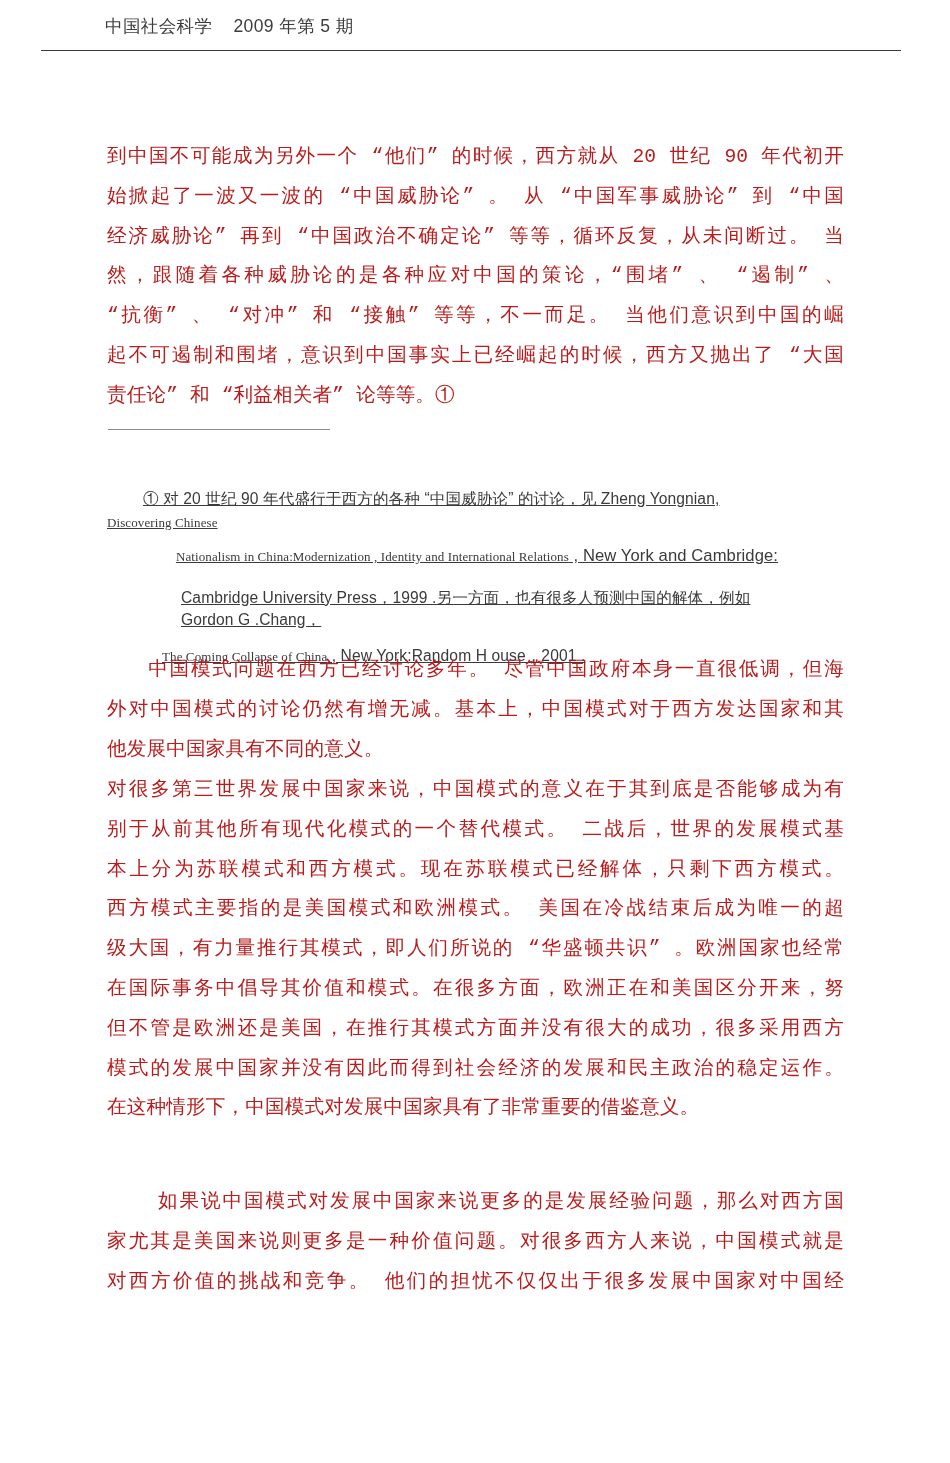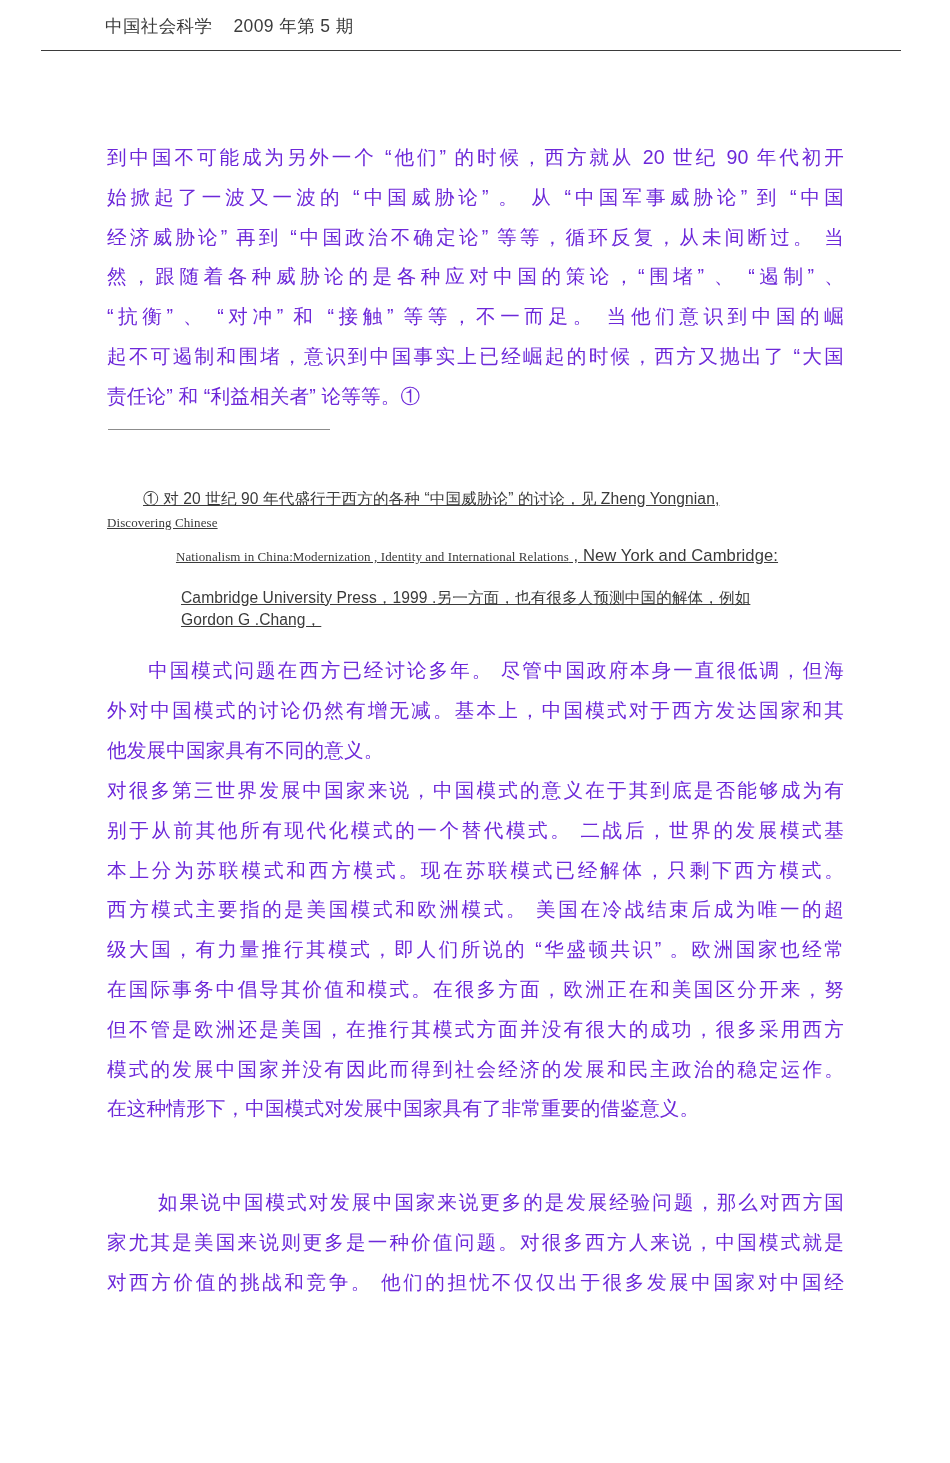--- a/index.html
+++ b/index.html
@@ -45,24 +45,25 @@
     position: absolute;
     left: 107px;
     top: 138px;
     width: 737px;
   }
 
   
   .cn-line {
     display: block;
     font-size: 19.6px;
-    color: #6d28d9;
+    color: #b91c1c;
     line-height: 39.8px;
     letter-spacing: 0.15px;
     white-space: pre;
+    font-family: Liberation Mono, monospace;
   }
   .cn-line.stretch {
     text-align: justify;
     text-align-last: justify;
   }
 
   
   #footnote-rule {
     position: absolute;
     left: 108px;
@@ -123,20 +124,21 @@
 </div>
 
 <div id="footnote-rule"></div>
 
 <div id="footnote">
   <div class="fn-line fn-sans fn-l1">① 对 20 世纪 90 年代盛行于西方的各种 “中国威胁论” 的讨论，见 Zheng Yongnian,</div>
   <div class="fn-line fn-serif fn-l2">Discovering Chinese</div>
   <div class="fn-line fn-l3"><span class="fn-serif">Nationalism in China:Modernization , Identity and International Relations</span><span class="fn-sans"> , New York and Cambridge:</span></div>
   <div class="fn-line fn-sans fn-l4">Cambridge University Press，1999 .另一方面，也有很多人预测中国的解体，例如</div>
   <div class="fn-line fn-sans fn-l5">Gordon G .Chang，</div>
+  <div class="fn-line fn-l6"><span class="fn-serif">The Coming Collapse of China</span><span class="fn-sans"> , New York:Random H ouse，2001 .</span></div>
 </div>
 
 <div class="para-block" style="top:651px;">
   <span class="cn-line stretch" style="text-indent:2.1em;">中国模式问题在西方已经讨论多年。 尽管中国政府本身一直很低调，但海</span>
   <span class="cn-line stretch">外对中国模式的讨论仍然有增无减。基本上，中国模式对于西方发达国家和其</span>
   <span class="cn-line">他发展中国家具有不同的意义。</span>
 </div>
 
 <div class="para-block" style="top:771px;">
   <span class="cn-line stretch">对很多第三世界发展中国家来说，中国模式的意义在于其到底是否能够成为有</span>

